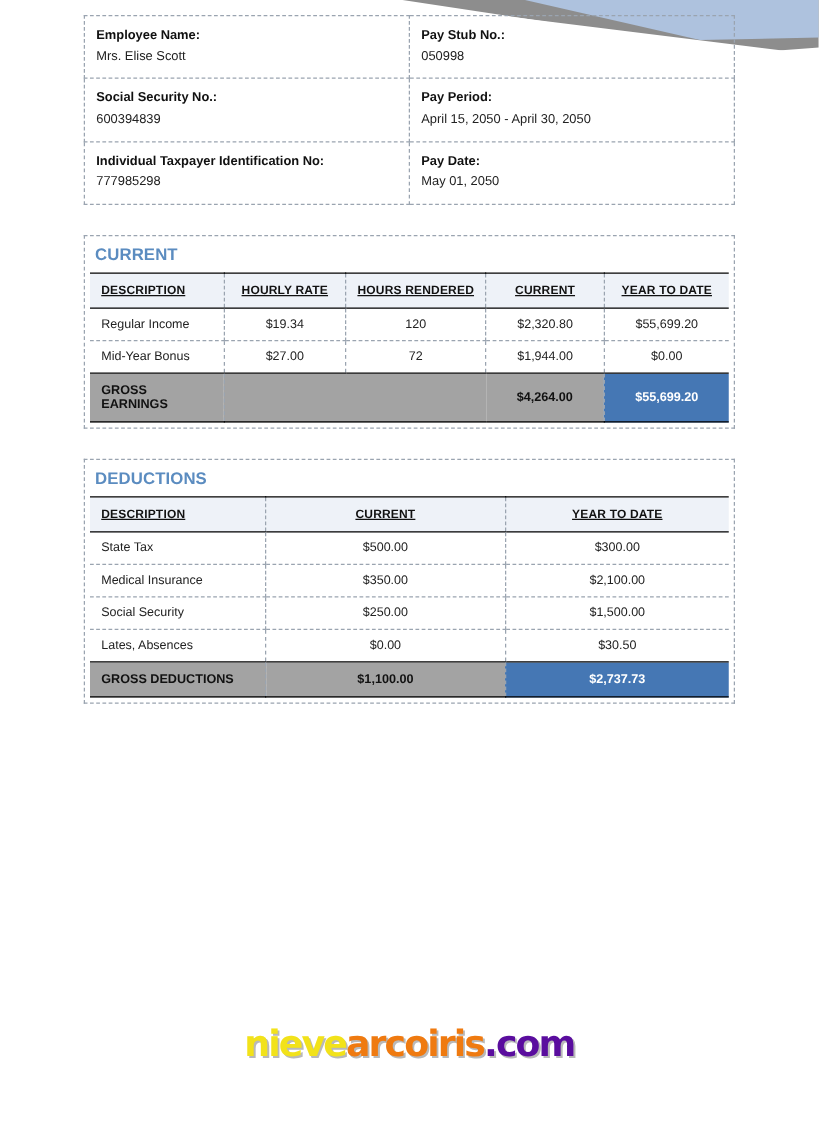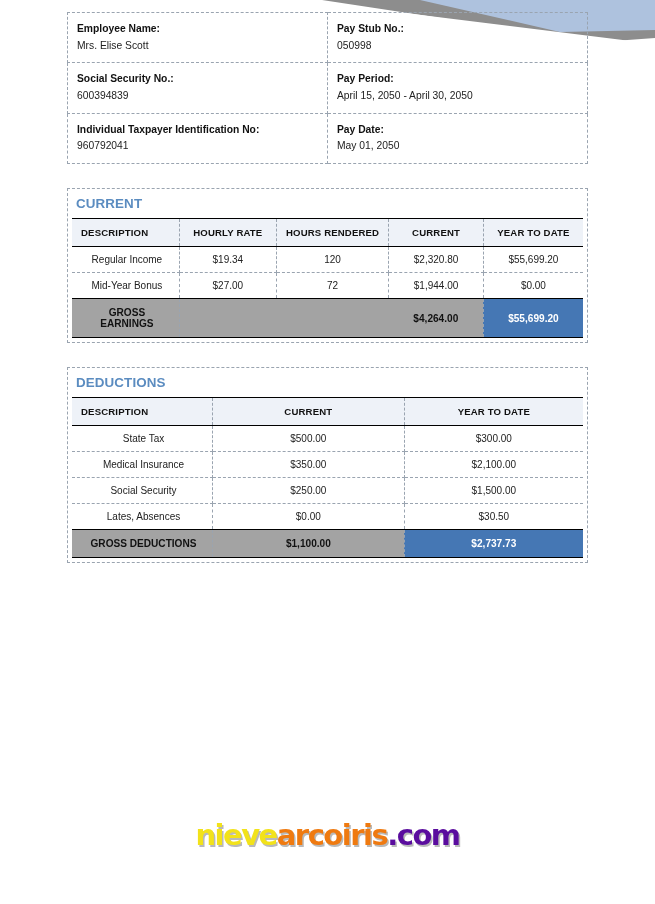--- a/index.html
+++ b/index.html
@@ -123,33 +123,34 @@
   .data-table th {
     background: #eef2f8;
     font-size: 9.6px;
     font-weight: bold;
     color: #111;
     padding: 8px 6px;
     text-align: center;
     border-bottom: 1.4px solid #000;
     border-right: 1px dashed #9aa4b0;
     letter-spacing: 0.15px;
+    text-decoration: underline;
   }
   .data-table th:first-child { text-align: left; padding-left: 9px; }
   .data-table th:last-child { border-right: none; }
 
   .data-table td {
     font-size: 10px;
     padding: 7px 6px;
     text-align: center;
     border-bottom: 1px dashed #9aa4b0;
     border-right: 1px dashed #9aa4b0;
     color: #222;
   }
-  .data-table td:first-child { text-align: center; padding-left: 9px; }
+  .data-table td:first-child { text-align: left; padding-left: 9px; }
   .data-table td:last-child { border-right: none; }
   .data-table tr.last-data td { border-bottom: 1.4px solid #000; }
 
   .total-row td {
     background: #a3a3a3;
     font-weight: bold;
     color: #111;
     font-size: 10.1px;
     border-bottom: none;
     padding: 8px 6px;
@@ -228,21 +229,21 @@
             <span class="info-value">600394839</span>
           </td>
           <td>
             <span class="info-label">Pay Period:</span>
             <span class="info-value">April 15, 2050 - April 30, 2050</span>
           </td>
         </tr>
         <tr>
           <td>
             <span class="info-label">Individual Taxpayer Identification No:</span>
-            <span class="info-value">960792041</span>
+            <span class="info-value">777985298</span>
           </td>
           <td>
             <span class="info-label">Pay Date:</span>
             <span class="info-value">May 01, 2050</span>
           </td>
         </tr>
       </tbody>
     </table>
   </div>
 

